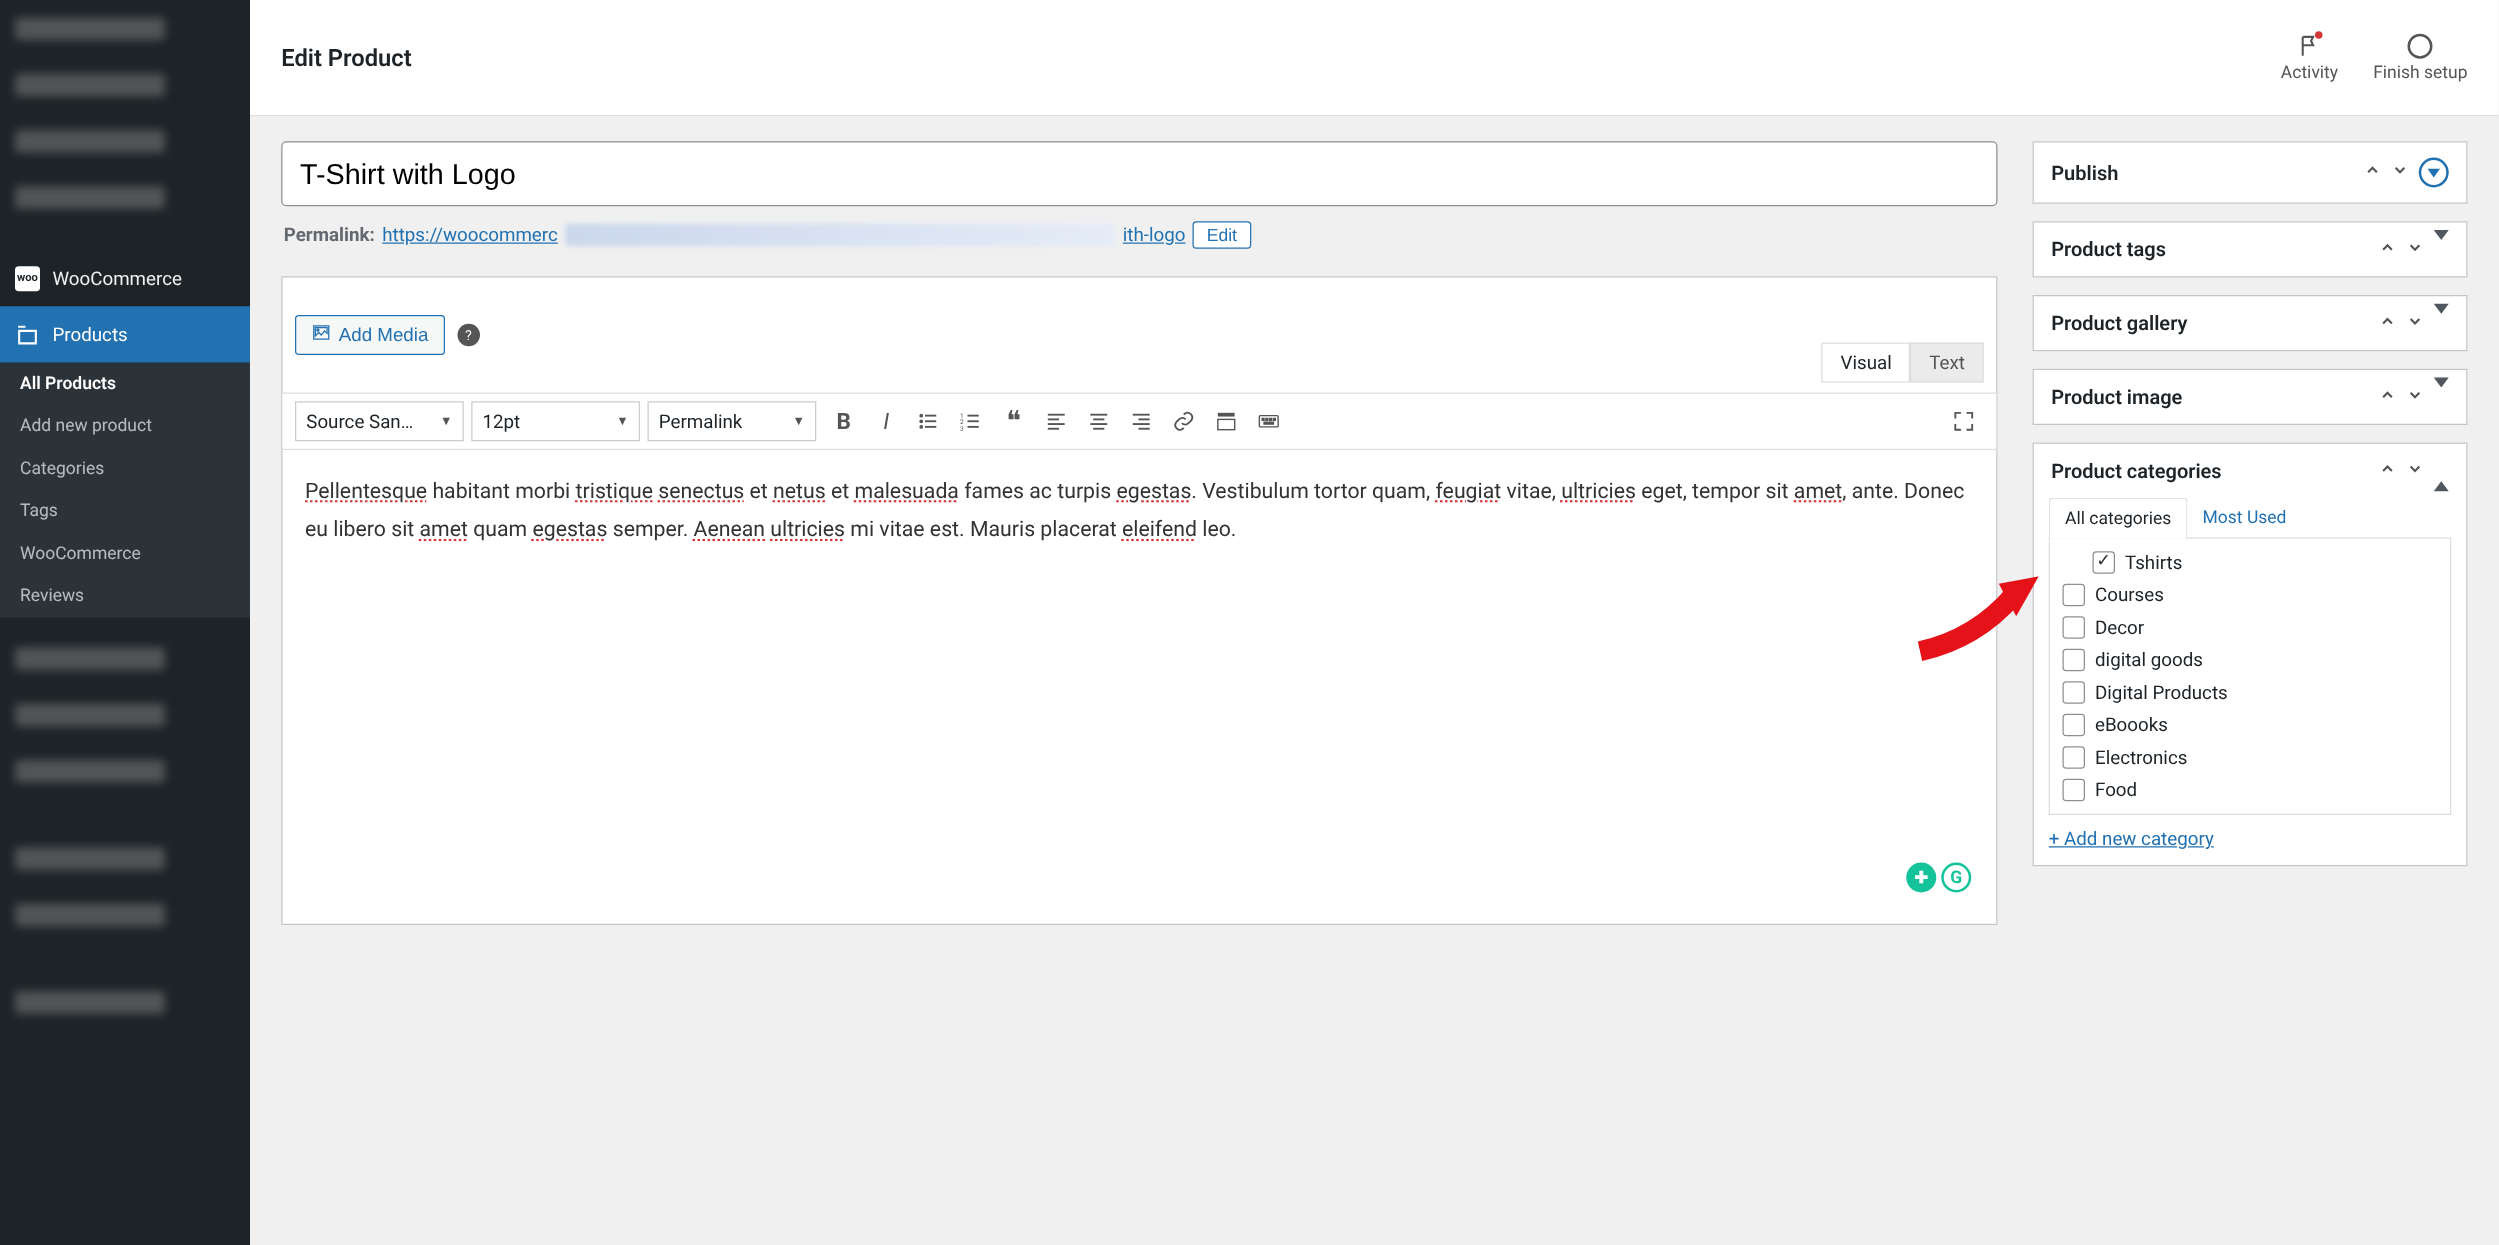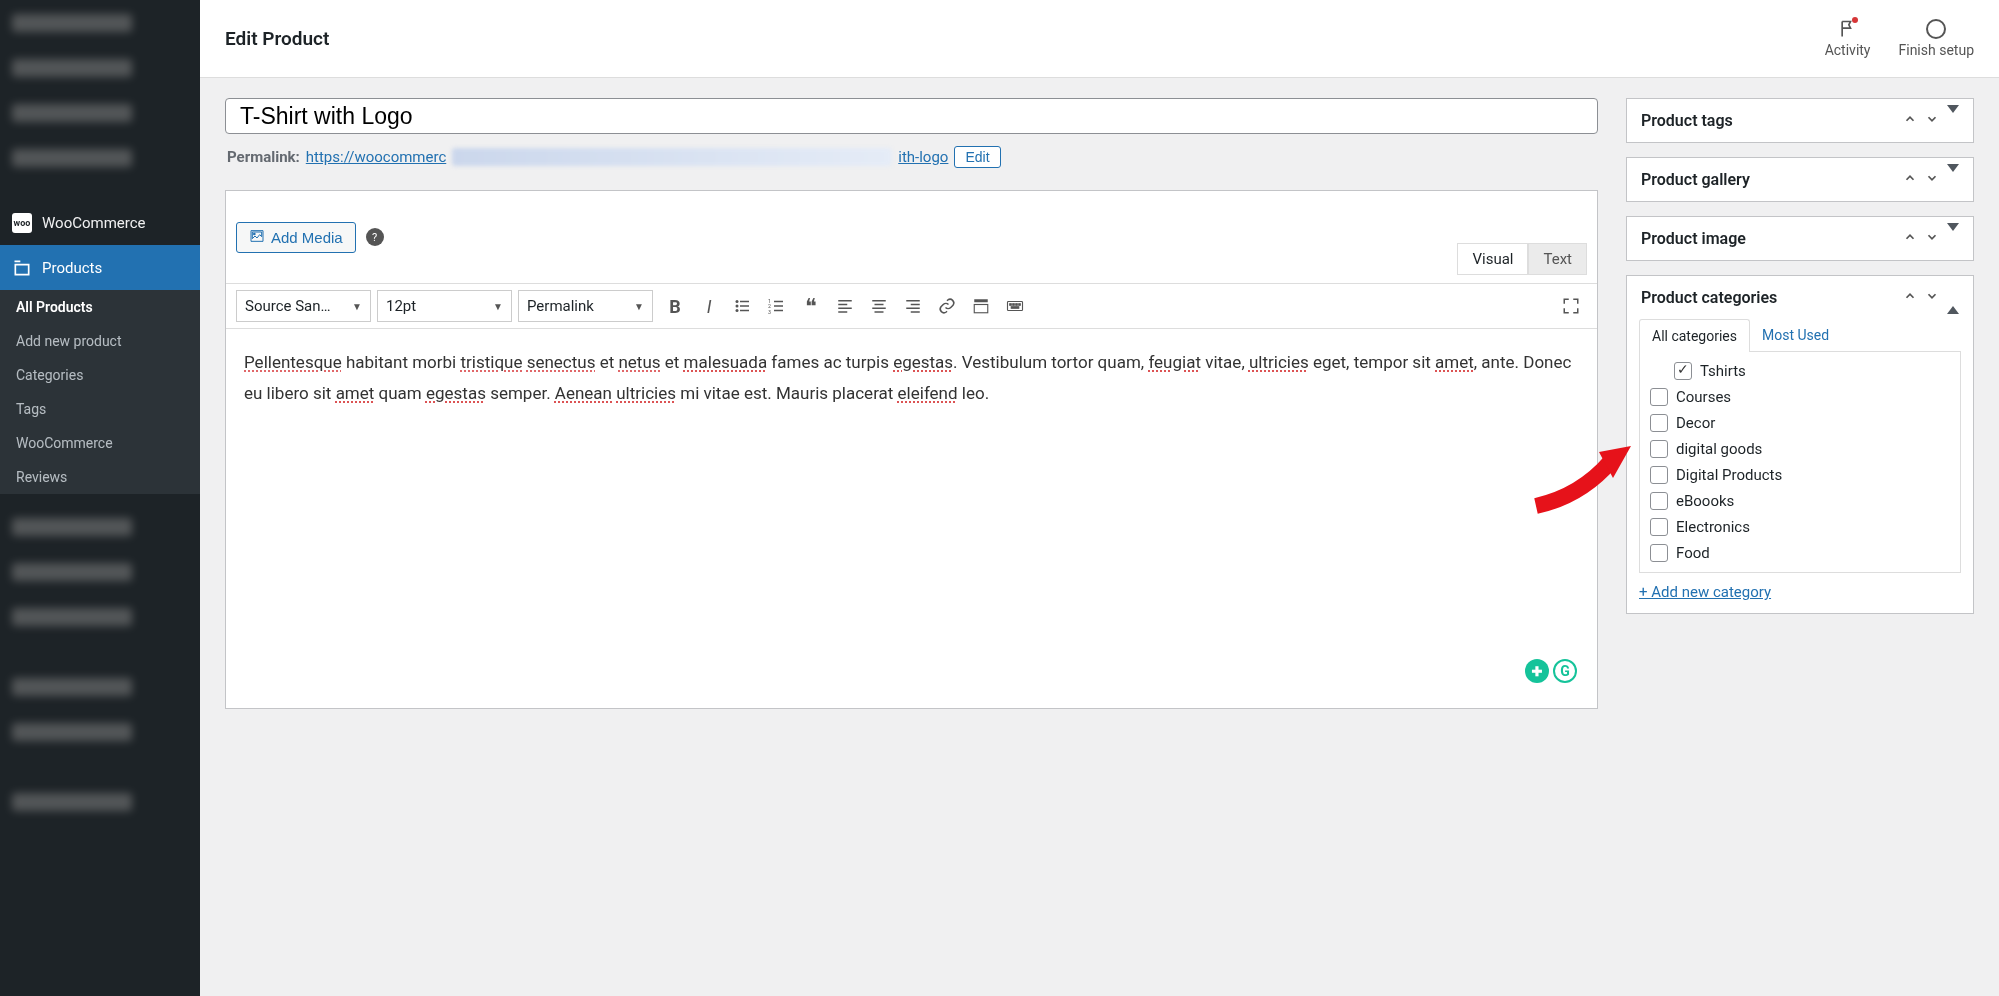--- a/index.html
+++ b/index.html
@@ -14,35 +14,35 @@
 .sidebar-item.active { background: #2271b1; color: #ffffff; position: relative; }
 .sidebar-item.active::after { content: ''; position: absolute; right: -10px; top: 50%; transform: translateY(-50%); border: 10px solid transparent; border-left-color: #2271b1; }
 .woo-icon { width: 20px; height: 20px; background: #fff; color: #1d2327; font-size: 9px; font-weight: bold; display: flex; align-items: center; justify-content: center; border-radius: 3px; }
 .prod-icon { width: 20px; height: 20px; display: flex; align-items: center; justify-content: center; }
 .submenu { background: #2c3338; }
 .submenu-item { padding: 9px 16px; font-size: 14px; color: rgba(240,246,252,0.7); cursor: pointer; }
 .submenu-item.selected { color: #fff; font-weight: 600; }
 
 
 .main { flex: 1; display: flex; flex-direction: column; background: #f0f0f1; }
-.topbar { background: #fff; border-bottom: 1px solid #ddd; height: 78px; display: flex; align-items: center; padding: 0 25px; justify-content: space-between; }
+.topbar { background: #fff; border-bottom: 1px solid #ddd; height: 93px; display: flex; align-items: center; padding: 0 25px; justify-content: space-between; }
 .topbar h1 { font-size: 19px; font-weight: 600; }
 .topbar-right { display: flex; gap: 28px; }
 .topbar-btn { display: flex; flex-direction: column; align-items: center; gap: 3px; cursor: pointer; font-size: 14px; color: #555; }
 .flag-icon { width: 20px; height: 20px; position: relative; }
 .flag-icon svg { width: 20px; height: 20px; }
 .dot-red { position: absolute; top: -2px; right: 0; width: 6px; height: 6px; background: #d63638; border-radius: 50%; }
 .circle-icon { width: 20px; height: 20px; border: 2px solid #555; border-radius: 50%; }
 
 
 .content { flex: 1; display: flex; padding: 20px 25px; gap: 28px; overflow: hidden; }
 .main-col { flex: 1; display: flex; flex-direction: column; gap: 8px; }
 .side-col { width: 348px; display: flex; flex-direction: column; gap: 14px; }
 
-.title-input { width: 100%; padding: 10px 14px; font-size: 23px; border: 1px solid #8c8f94; border-radius: 4px; background: #fff; height: 36px; }
+.title-input { width: 100%; padding: 10px 14px; font-size: 23px; border: 1px solid #8c8f94; border-radius: 4px; background: #fff; height: 52px; }
 .permalink-row { font-size: 15px; color: #646970; padding: 4px 2px; display: flex; align-items: center; gap: 6px; }
 .permalink-row a { color: #2271b1; text-decoration: underline; }
 .permalink-blur { display: inline-block; width: 440px; height: 18px; background: linear-gradient(90deg,#cbd7ec,#e5ecf7); filter: blur(2px); border-radius: 3px; }
 .edit-btn { padding: 2px 10px; font-size: 14px; border: 1px solid #2271b1; color: #2271b1; background: #fff; border-radius: 3px; cursor: pointer; }
 
 .panel { background: #fff; border: 1px solid #c3c4c7; border-radius: 0; }
 .panel-title { font-size: 16px; font-weight: 600; padding: 12px 14px; border-bottom: 1px solid #ddd; }
 .toolbar-row { display: flex; align-items: center; padding: 8px 10px; gap: 10px; justify-content: space-between; }
 .add-media-btn { display: flex; align-items: center; gap: 6px; padding: 5px 12px; font-size: 15px; border: 1px solid #2271b1; color: #2271b1; background: #f6f7f7; border-radius: 3px; cursor: pointer; }
 .help-icon { width: 18px; height: 18px; background: #555; border-radius: 50%; color: #fff; font-size: 11px; display: flex; align-items: center; justify-content: center; }
@@ -294,20 +294,36 @@
             <span class="underdot">Pellentesque</span> habitant morbi <span class="underdot">tristique</span> <span class="underdot">senectus</span> et <span class="underdot">netus</span> et <span class="underdot">malesuada</span> fames ac turpis <span class="underdot">egestas</span>. Vestibulum tortor quam, <span class="underdot">feugiat</span> vitae, <span class="underdot">ultricies</span> eget, tempor sit <span class="underdot">amet</span>, ante. Donec eu libero sit <span class="underdot">amet</span> quam <span class="underdot">egestas</span> semper. <span class="underdot">Aenean</span> <span class="underdot">ultricies</span> mi vitae est. Mauris placerat <span class="underdot">eleifend</span> leo.
           </div>
           <div class="floating-icons" style="right:20px">
             <div class="fi" style="background:#15c39a;display:flex;align-items:center;justify-content:center;color:#fff;font-weight:bold">✚</div>
             <div class="fi" style="border:2px solid #15c39a;display:flex;align-items:center;justify-content:center;color:#15c39a;font-weight:bold;font-size:14px">G</div>
           </div>
         </div>
       </div>
 
       <div class="side-col" style="position:relative">
+        <div class="meta-panel">
+          <div class="meta-head">
+            <h3>Publish</h3>
+            <div class="meta-icons">
+              <span><svg width="14" height="14" viewBox="0 0 24 24" fill="none" stroke="#555" stroke-width="3">
+                    <path d="M6 15l6-6 6 6"></path>
+                  </svg></span>
+              <span><svg width="14" height="14" viewBox="0 0 24 24" fill="none" stroke="#555" stroke-width="3">
+                    <path d="M6 9l6 6 6-6"></path>
+                  </svg></span>
+              <span class="circle-toggle">
+                  <span class="tri-toggle"></span>
+                </span>
+            </div>
+          </div>
+        </div>
 
         <div class="meta-panel">
           <div class="meta-head">
             <h3>Product tags</h3>
             <div class="meta-icons">
               <span><svg width="14" height="14" viewBox="0 0 24 24" fill="none" stroke="#555" stroke-width="3">
                     <path d="M6 15l6-6 6 6"></path>
                   </svg></span>
               <span><svg width="14" height="14" viewBox="0 0 24 24" fill="none" stroke="#555" stroke-width="3">
                     <path d="M6 9l6 6 6-6"></path>

